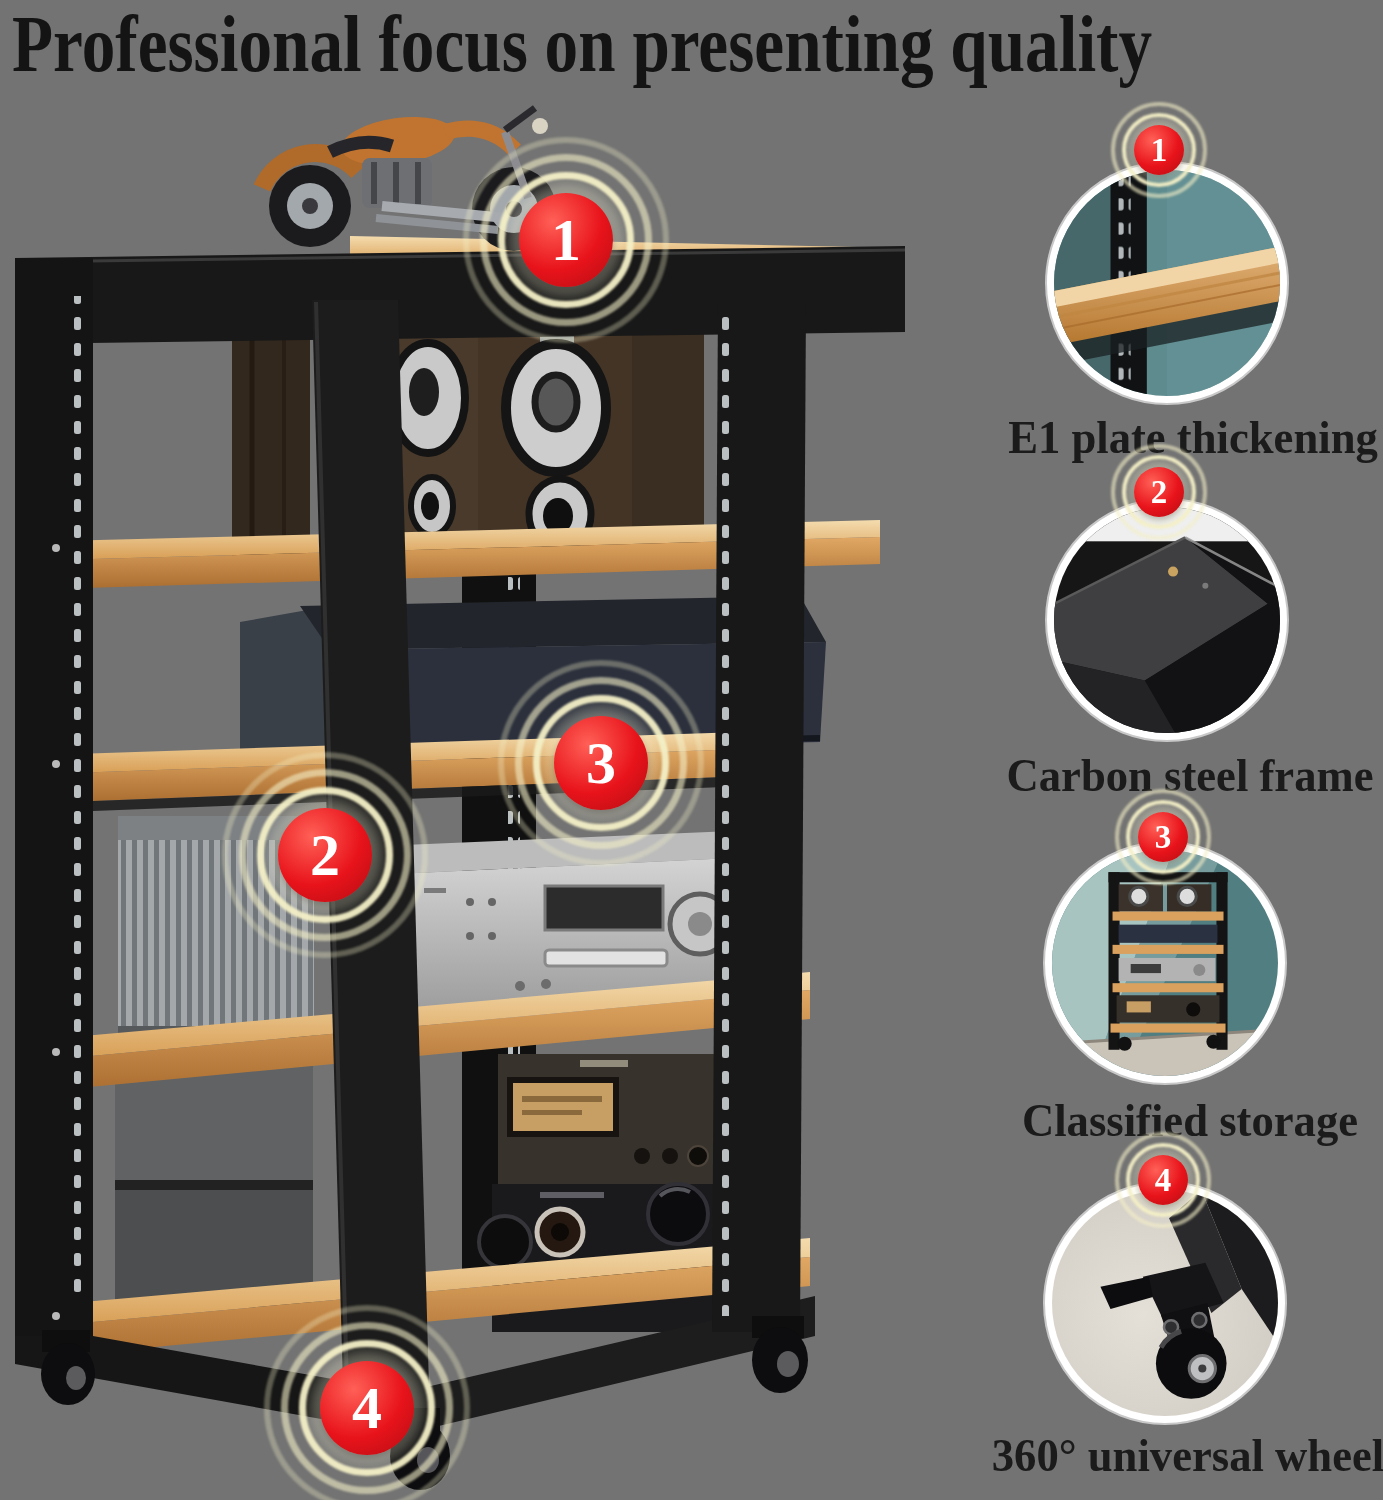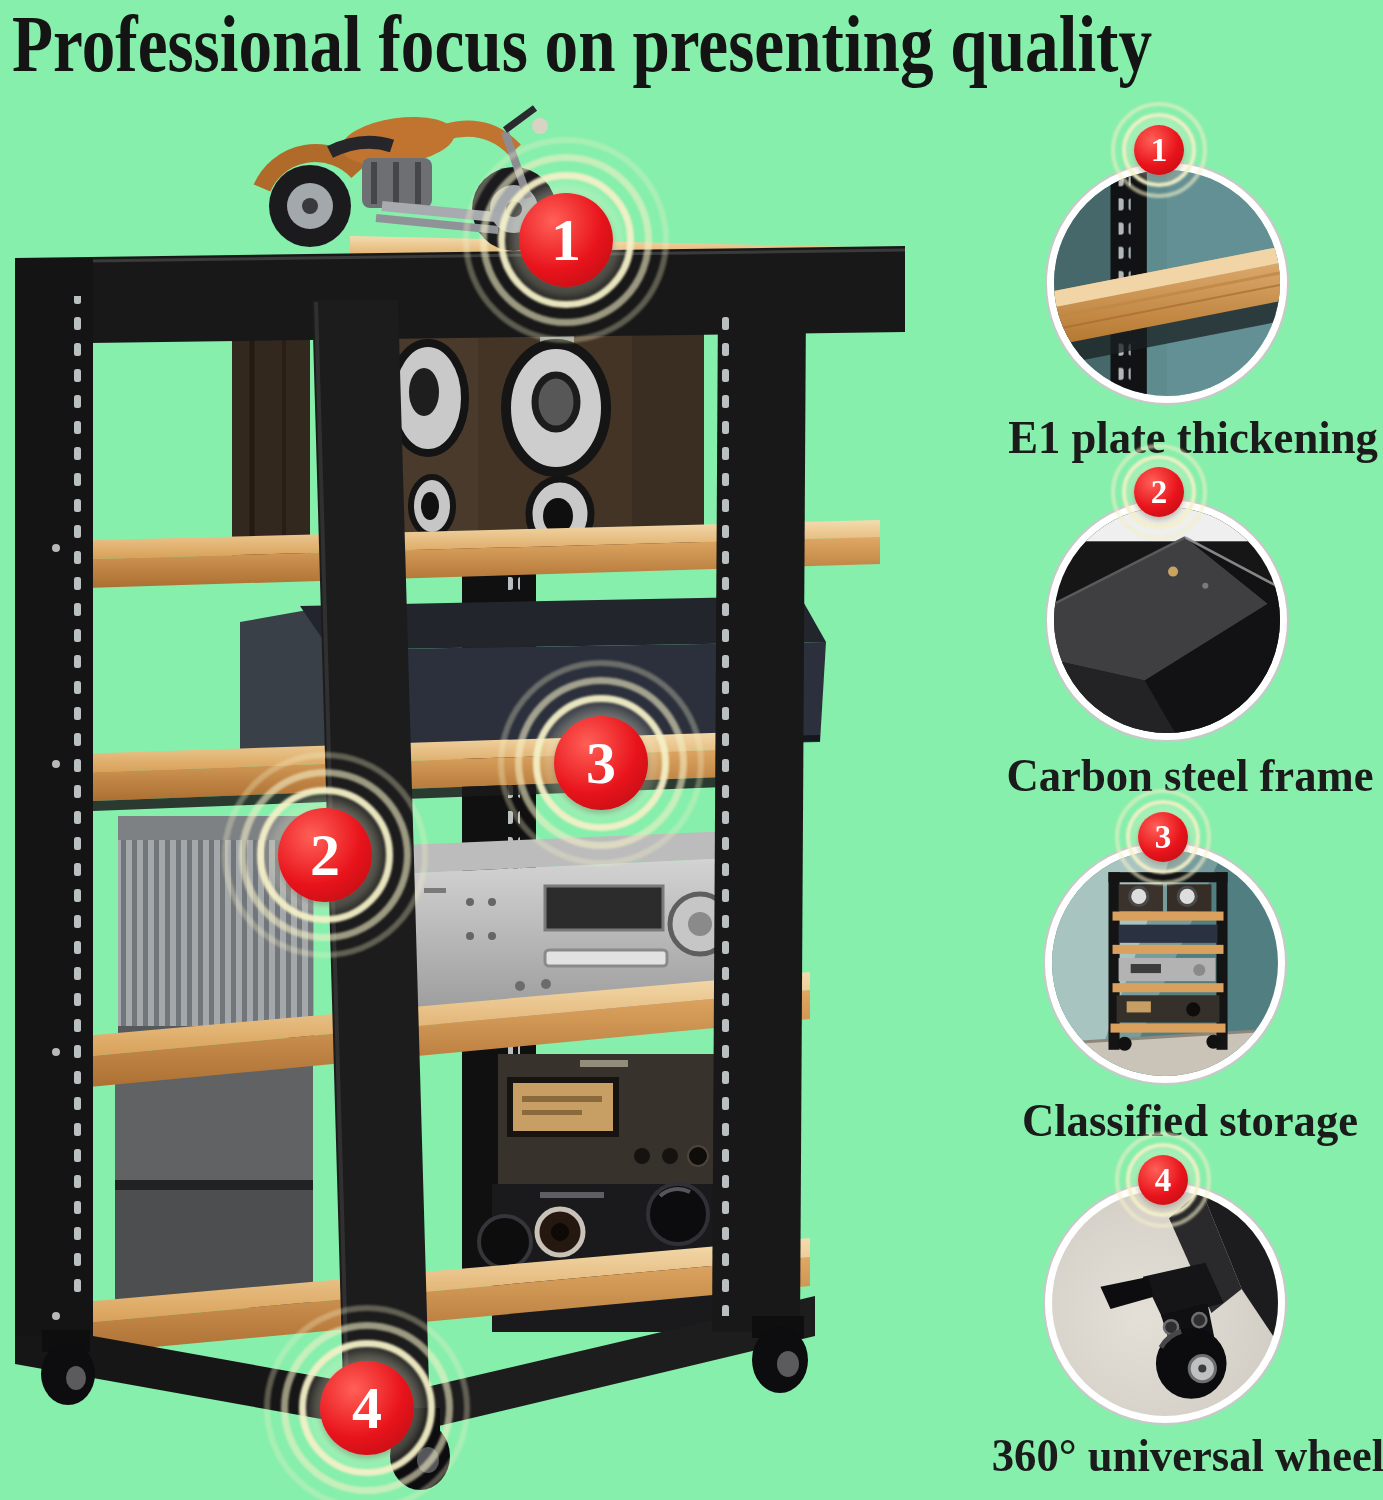--- a/index.html
+++ b/index.html
@@ -1,16 +1,16 @@
 <!DOCTYPE html>
 <html><head>
 <meta charset="utf-8">
 <style>
   html,body{margin:0;padding:0;background:#ffffff;}
-  .page{position:relative;width:1383px;height:1500px;background:#86efac;overflow:hidden;
+  .page{position:relative;width:1383px;height:1500px;background:#737373;overflow:hidden;
         font-family:"Liberation Serif", serif;}
   
   .title{position:absolute;left:12px;top:-4px;height:96px;line-height:96px;white-space:nowrap;
          font-size:80px;font-weight:bold;color:#141414;transform:scaleX(.84);transform-origin:left center;}
   
   .main-photo{position:absolute;left:0;top:0;width:1010px;height:1500px;}
   .main-photo svg{position:absolute;left:0;top:0;}
   
   .marker{position:absolute;width:0;height:0;}
   .marker .halo,.marker .ring,.marker .badge{position:absolute;border-radius:50%;transform:translate(-50%,-50%);}

